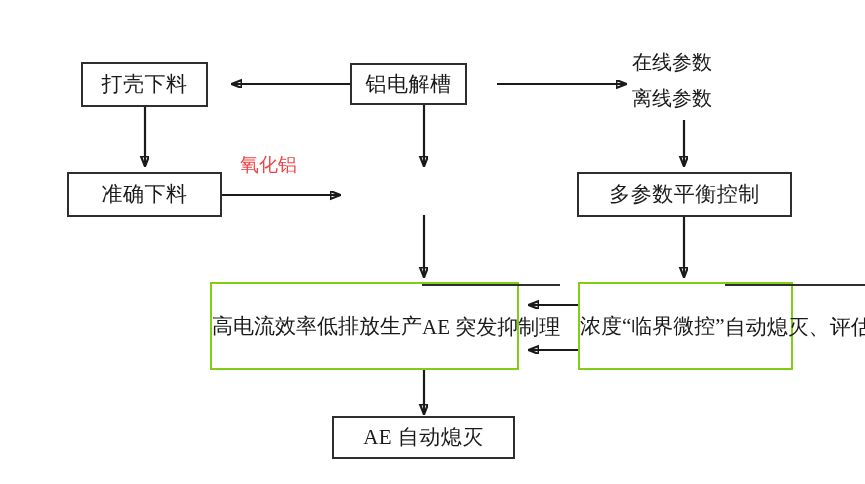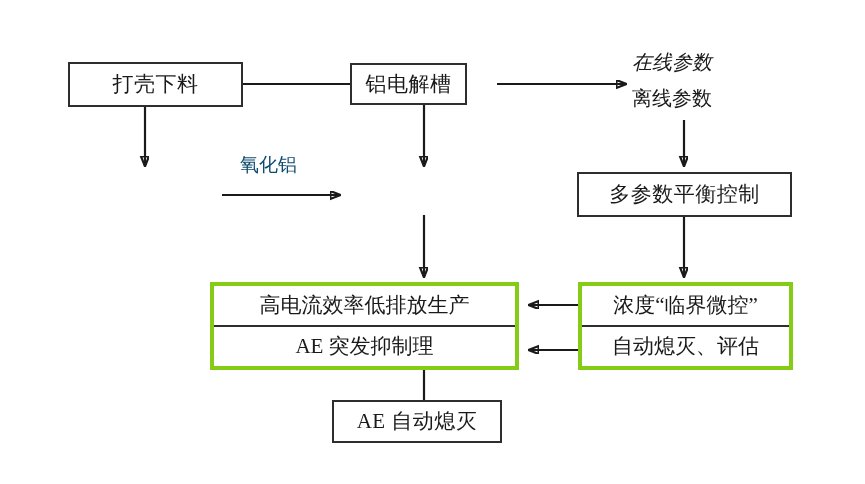--- a/index.html
+++ b/index.html
@@ -27,24 +27,24 @@
     justify-content: center;
     color: #1a1a1a;
     font-size: 21px;
     line-height: 1;
     letter-spacing: 0.5px;
     white-space: nowrap;
   }
   .group {
     position: absolute;
     box-sizing: border-box;
-    border: 4px solid #84cc16;
+    border: 2px solid #84cc16;
     background: #ffffff;
     display: flex;
-    flex-direction: column;
+    flex-direction: row;
   }
   .group .row {
     flex: 1 1 0;
     display: flex;
     align-items: center;
     justify-content: center;
     color: #1a1a1a;
     font-size: 21px;
     line-height: 1;
     white-space: nowrap;
@@ -55,21 +55,21 @@
   }
   .freetext {
     position: absolute;
     color: #1a1a1a;
     font-size: 20px;
     line-height: 1;
     white-space: nowrap;
   }
   .edge-label {
     position: absolute;
-    color: #0c4a6e;
+    color: #ef4444;
     font-size: 19px;
     line-height: 1;
     white-space: nowrap;
   }
   svg.wires {
     position: absolute;
     left: 0;
     top: 0;
     width: 865px;
     height: 484px;
@@ -109,36 +109,39 @@
 
     <line x1="684" y1="217" x2="684" y2="277" marker-end="url(#arrow)"></line>
 
     <line x1="578" y1="305" x2="529" y2="305" marker-end="url(#arrow)"></line>
 
     <line x1="578" y1="350" x2="529" y2="350" marker-end="url(#arrow)"></line>
 
     <line x1="424" y1="370" x2="424" y2="414" marker-end="url(#arrow)"></line>
   </svg>
 
-  <div class="node" style="left:68px; top:62px; width:175px; height:45px;">
+  <div class="node" style="left:81px; top:62px; width:127px; height:45px;">
     <span>打壳下料</span>
   </div>
 
   <div class="node" style="left:350px; top:63px; width:117px; height:42px;">
     <span>铝电解槽</span>
   </div>
 
-  <div class="freetext" style="left:632px; top:52px;font-style:italic;">
+  <div class="freetext" style="left:632px; top:52px;">
     <span>在线参数</span>
   </div>
 
   <div class="freetext" style="left:632px; top:88px;">
     <span>离线参数</span>
   </div>
 
+  <div class="node" style="left:67px; top:172px; width:155px; height:45px;">
+    <span>准确下料</span>
+  </div>
 
   <div class="edge-label" style="left:240px; top:155px;">
     <span>氧化铝</span>
   </div>
 
 
   <div class="node" style="left:577px; top:172px; width:215px; height:45px;">
     <span>多参数平衡控制</span>
   </div>
 
@@ -153,17 +156,17 @@
 
   <div class="group" style="left:578px; top:282px; width:215px; height:88px;">
     <div class="row">
       <span>浓度“临界微控”</span>
     </div>
     <div class="row">
       <span>自动熄灭、评估</span>
     </div>
   </div>
 
-  <div class="node" style="left:332px; top:400px; width:170px; height:43px;">
+  <div class="node" style="left:332px; top:416px; width:183px; height:43px;">
     <span>AE 自动熄灭</span>
   </div>
 
 </div>
 
 </body></html>

